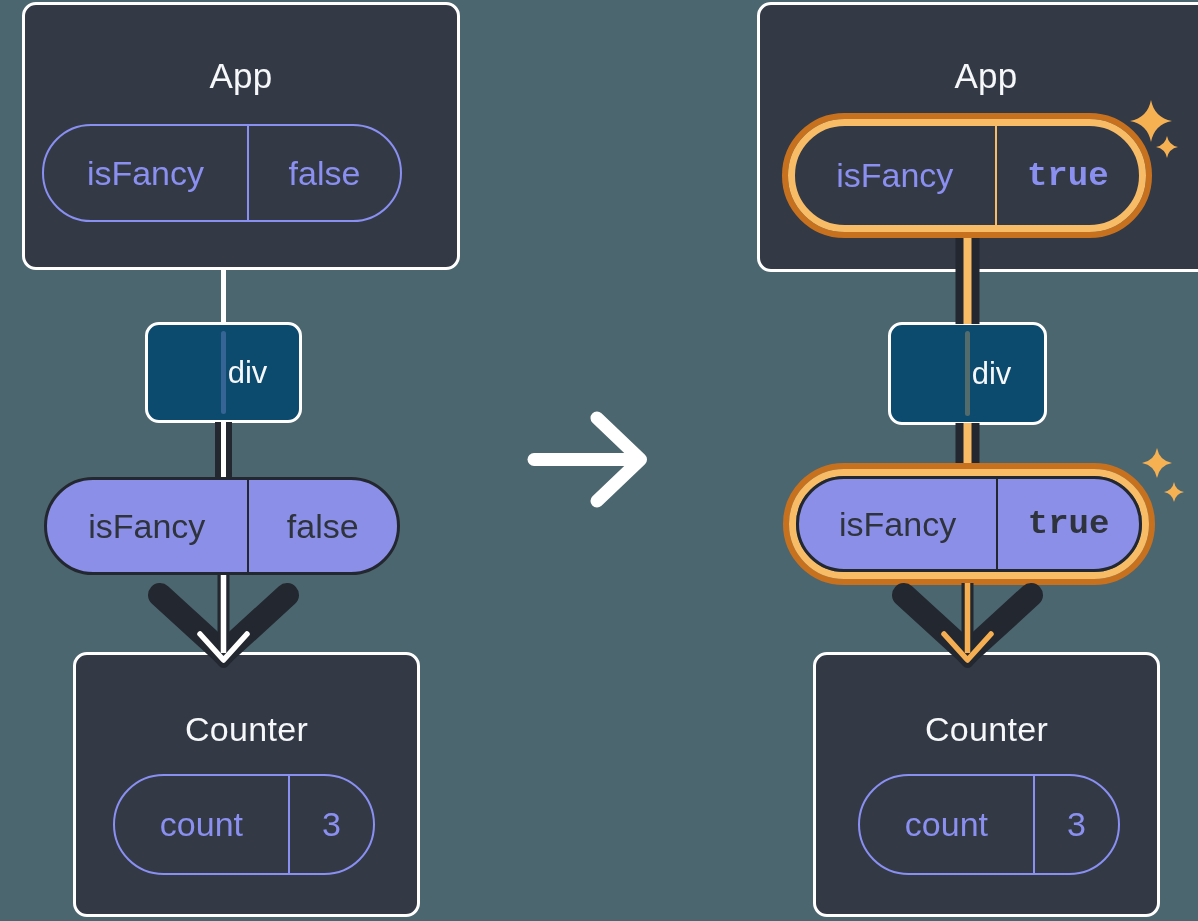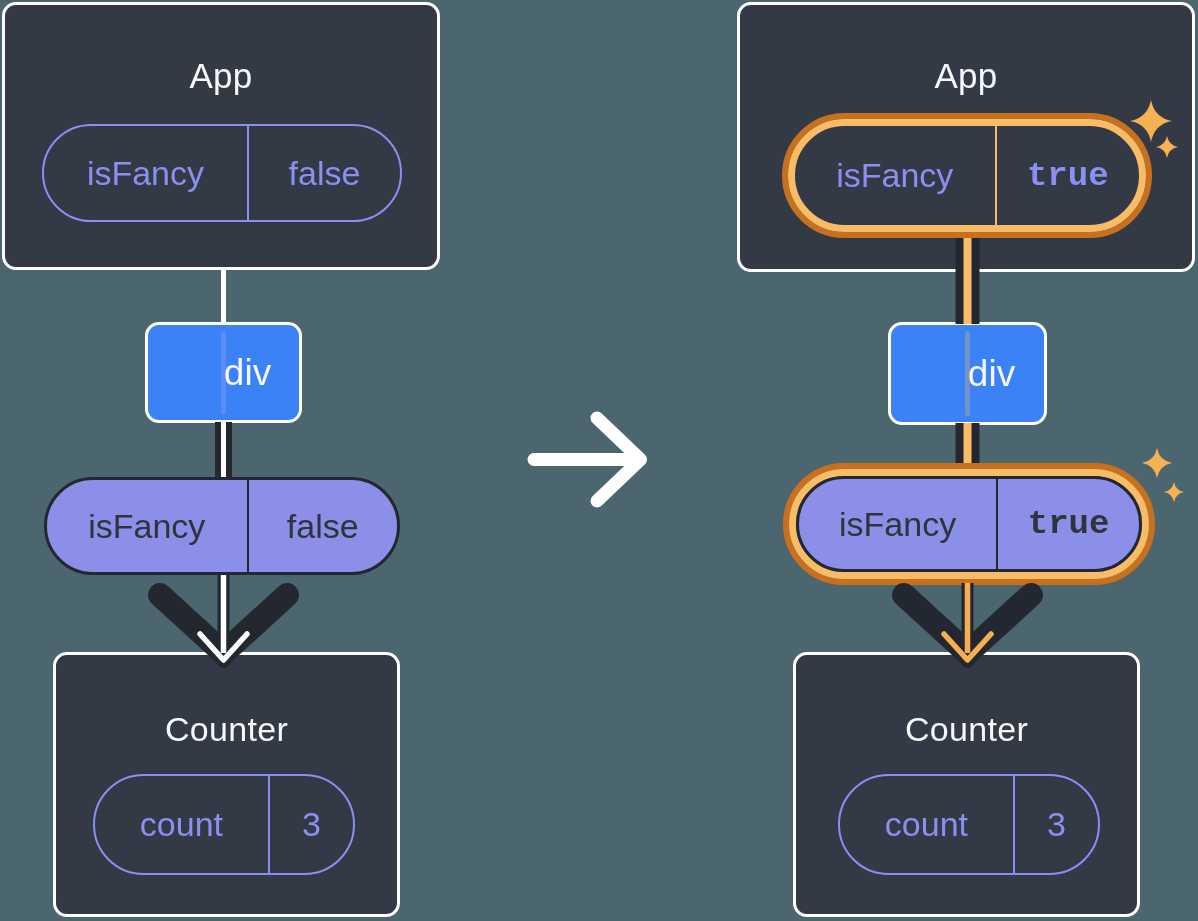--- a/index.html
+++ b/index.html
@@ -4,31 +4,31 @@
 <style>
   html,body{margin:0;padding:0;background:#4C666F;}
   .stage{
     position:relative;width:1198px;height:921px;overflow:hidden;
     background:#4C666F;
     font-family:"Liberation Sans", sans-serif;
     -webkit-font-smoothing:antialiased;
   }
   .card{
     position:absolute;background:#333A46;border:3px solid #FFFFFF;
-    border-radius:14px;box-sizing:border-box;
+    border-radius:14px;box-sizing:border-box;margin-left:20px;
   }
   .card-title{
     position:absolute;left:0;right:0;top:51px;text-align:center;
     color:#F5F7F9;font-size:35px;font-weight:500;letter-spacing:.3px;
   }
   .divbox{
-    position:absolute;background:#3b82f6;border:3px solid #FFFFFF;
+    position:absolute;background:#0c4a6e;border:3px solid #FFFFFF;
     border-radius:14px;box-sizing:border-box;
     display:flex;align-items:center;justify-content:center;
-    color:#F5F7F9;font-size:37px;font-weight:500;padding-left:48px;
+    color:#F5F7F9;font-size:31px;font-weight:500;padding-left:48px;
   }
   .thruline{
     position:absolute;left:50%;top:6px;bottom:6px;width:5px;margin-left:-2.5px;
     border-radius:3px;
   }
   .thruline.purple{background:rgba(164,168,250,0.28);}
   .thruline.orange{background:rgba(248,188,102,0.30);}
   .pill{
     position:absolute;display:flex;box-sizing:border-box;border-radius:999px;
     font-size:34px;z-index:2;overflow:hidden;

